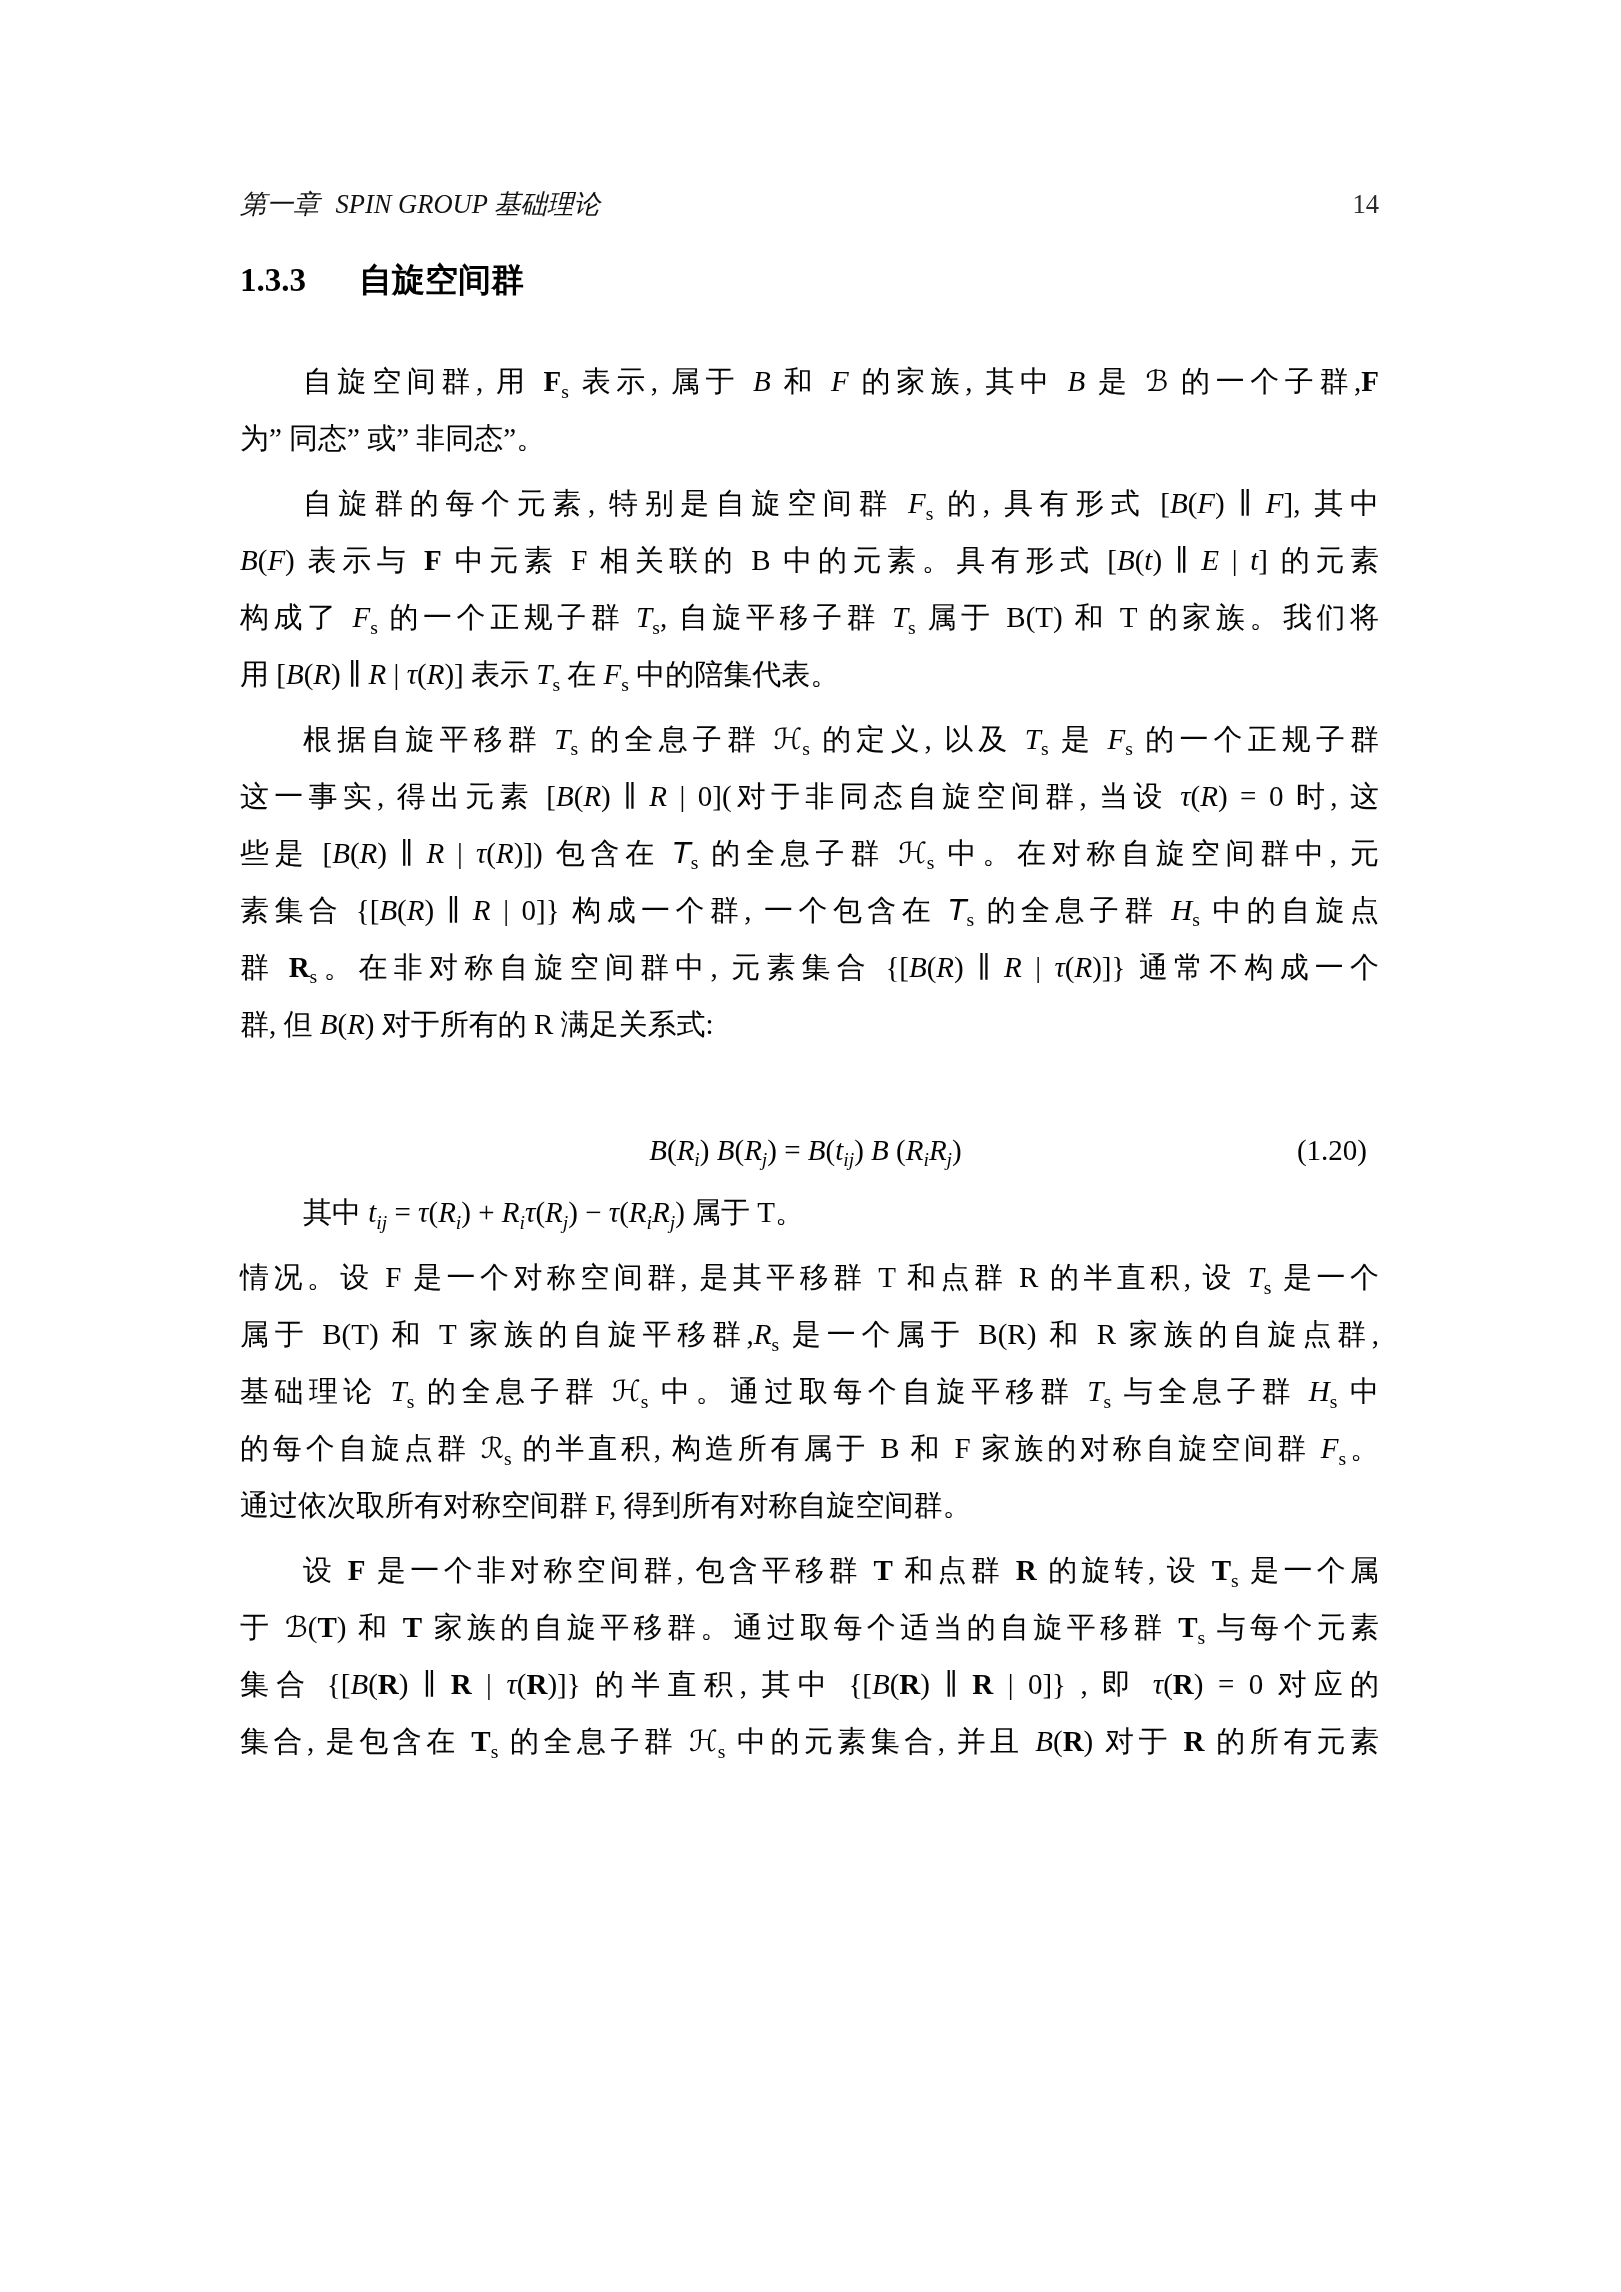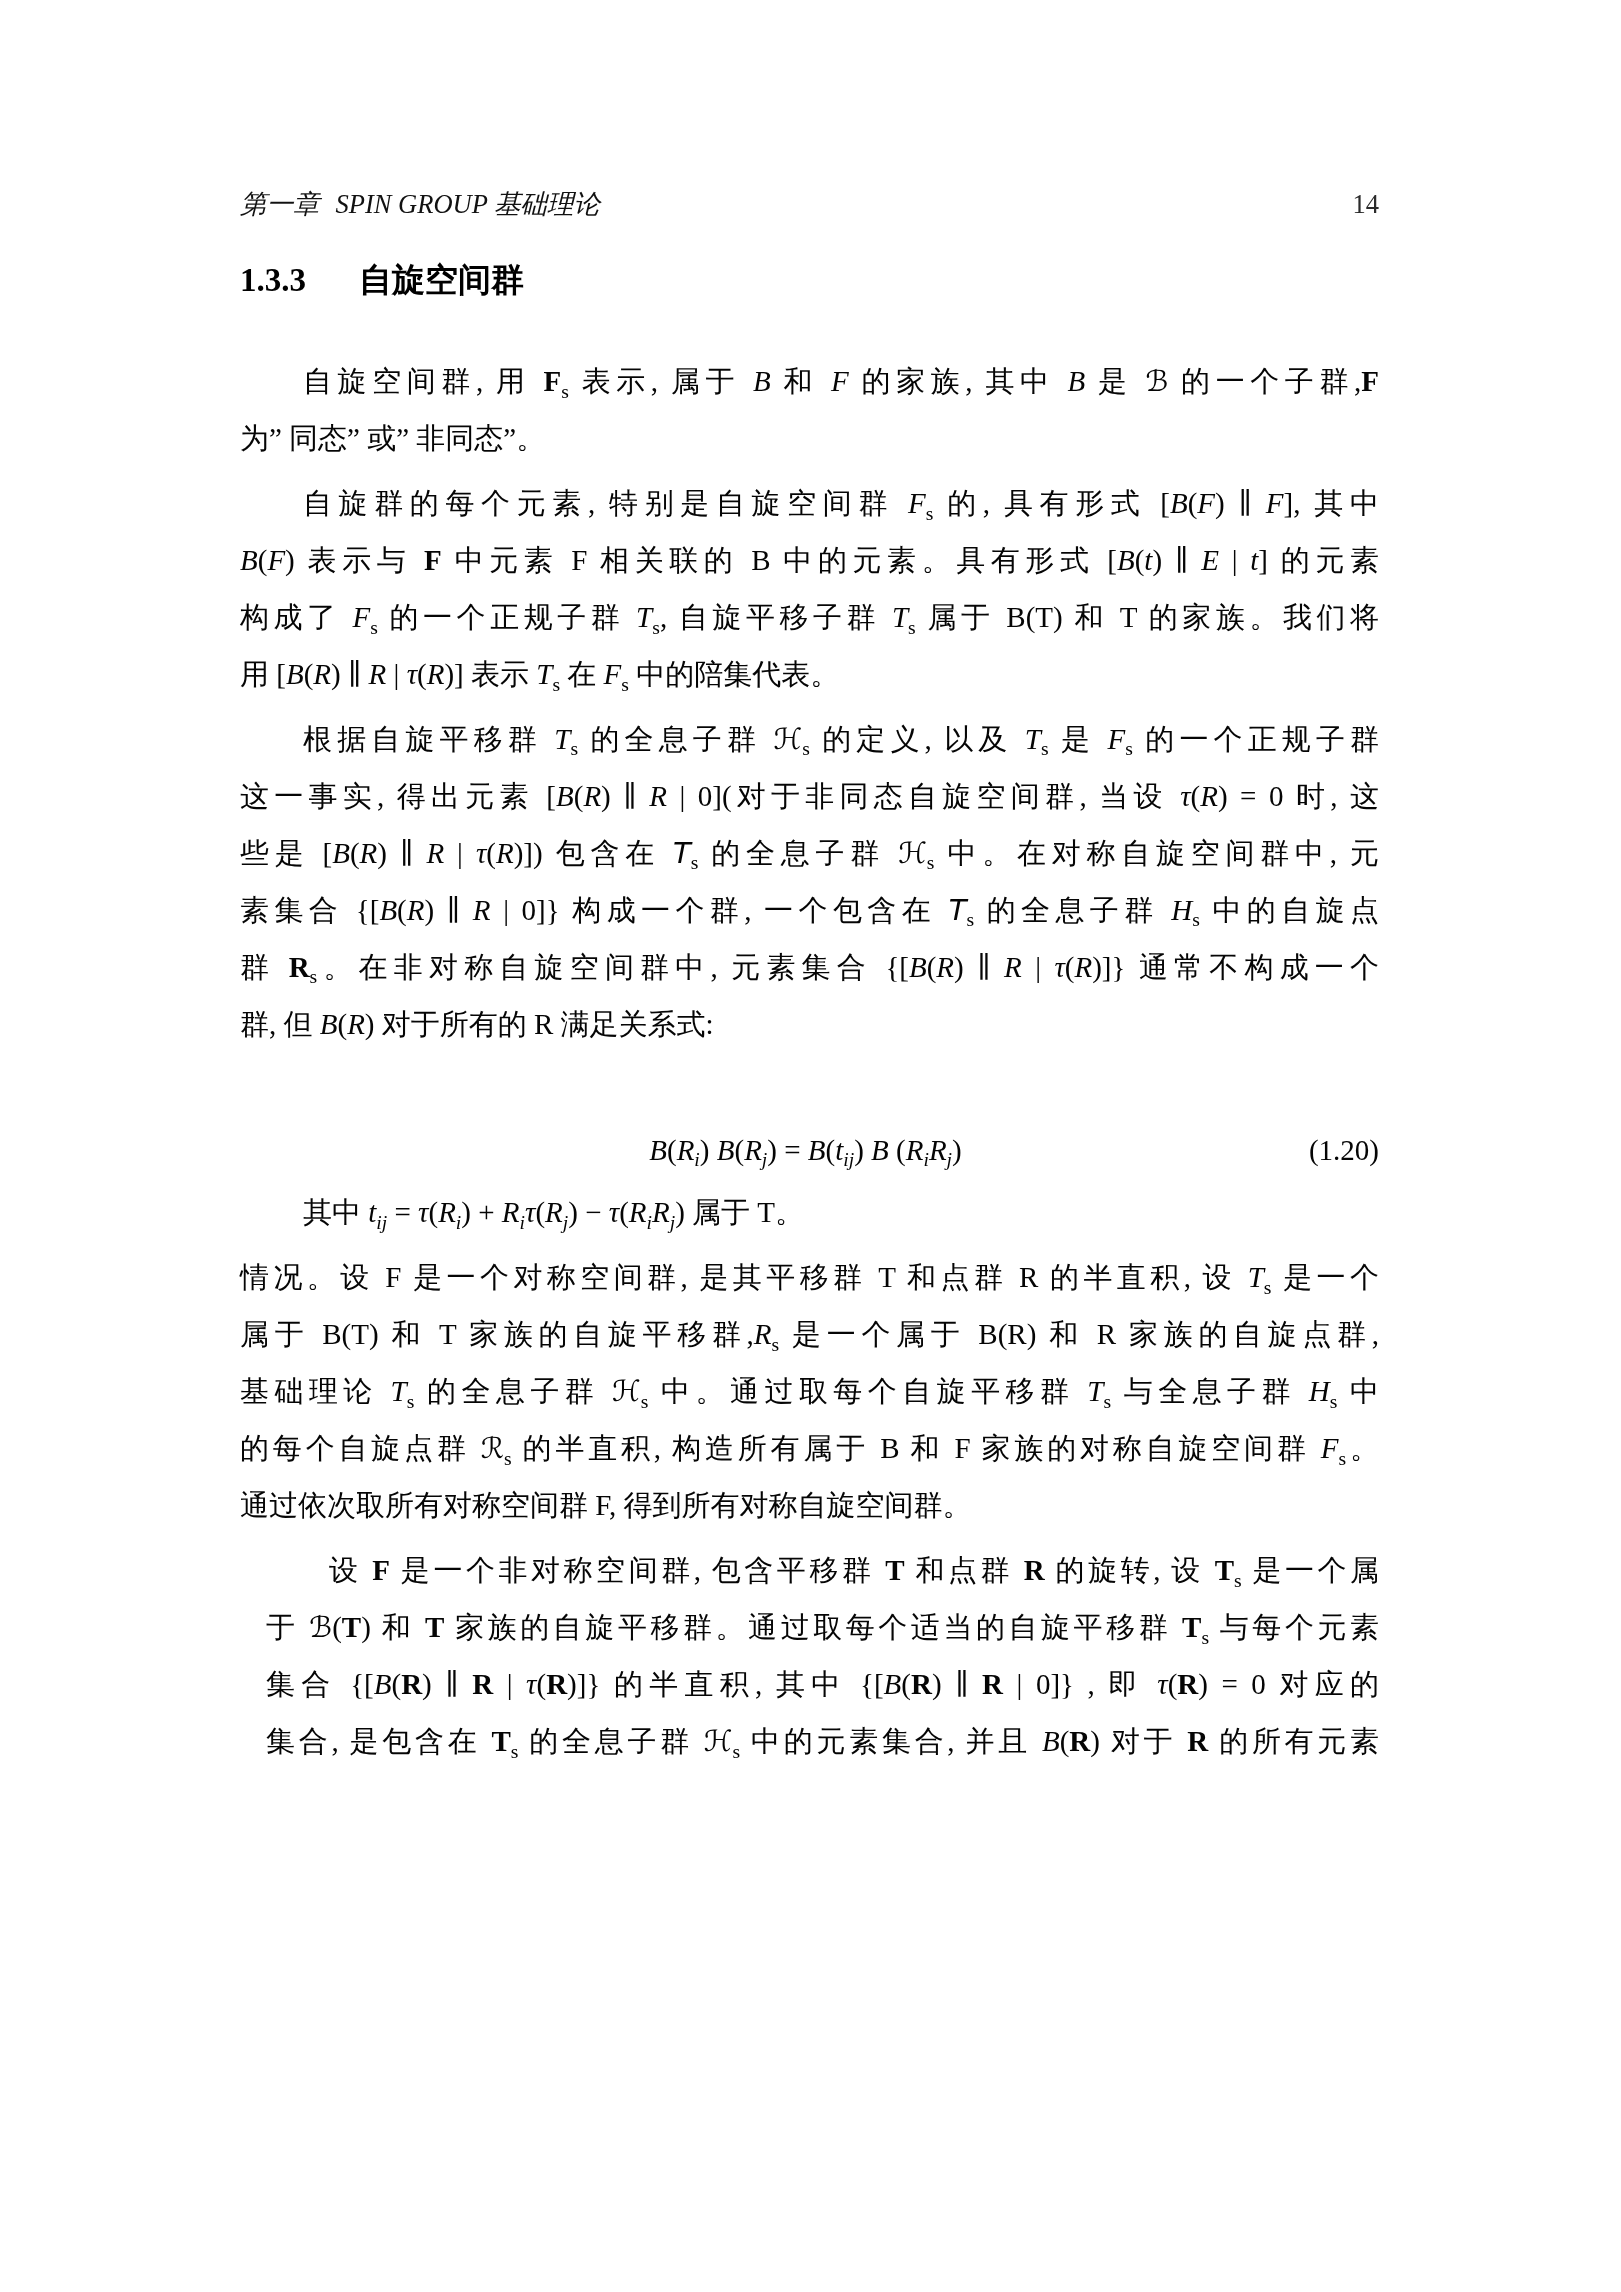--- a/index.html
+++ b/index.html
@@ -62,21 +62,21 @@
   .page-body {
     position: absolute;
     left: 240px;
     top: 353px;
     width: 1139px;
     font-size: 29px;
     line-height: 57px;
     color: #050505;
   }
   .para { margin: 0 0 7.8px 0; }
-  .para:last-child { margin-top: 5.9px; margin-left: 26px; }
+  .para:last-child { margin-top: 5.9px; }
   .line {
     height: 57px;
     text-align: justify;
     text-align-last: justify;
     white-space: normal;
   }
   .line.last { text-align-last: left; }
   .line.first { text-indent: 63px; }
   
   .eq-block {
@@ -88,21 +88,21 @@
     position: absolute;
     left: 0;
     right: 8px;
     top: 0;
     height: 57px;
     text-align: left;
     text-align-last: center;
   }
   .eq-num {
     position: absolute;
-    right: 0;
+    right: 12px;
     top: 0;
     height: 57px;
   }
   
   .r-c { font-style: normal; }
   .r-i { font-style: italic; }
   .r-b { font-weight: 700; }
   .r-cal {
     font-family: "DejaVu Sans", "DejaVu Serif", serif;
     font-style: italic;

